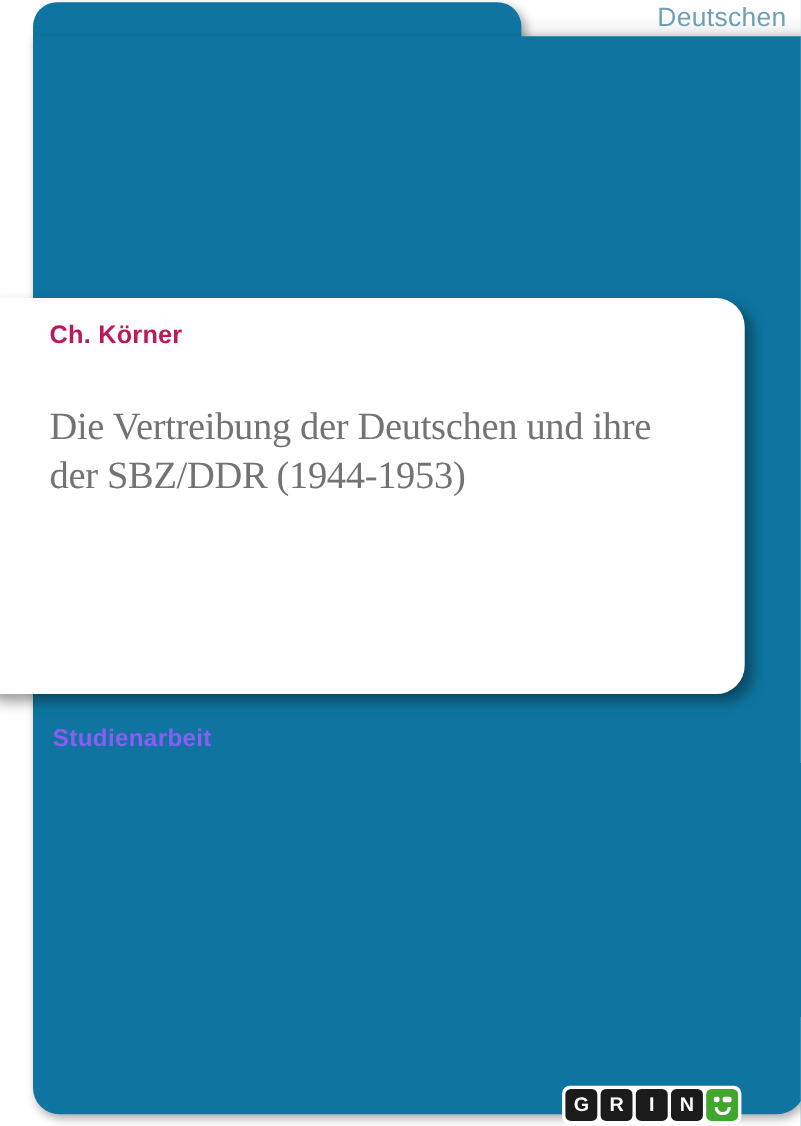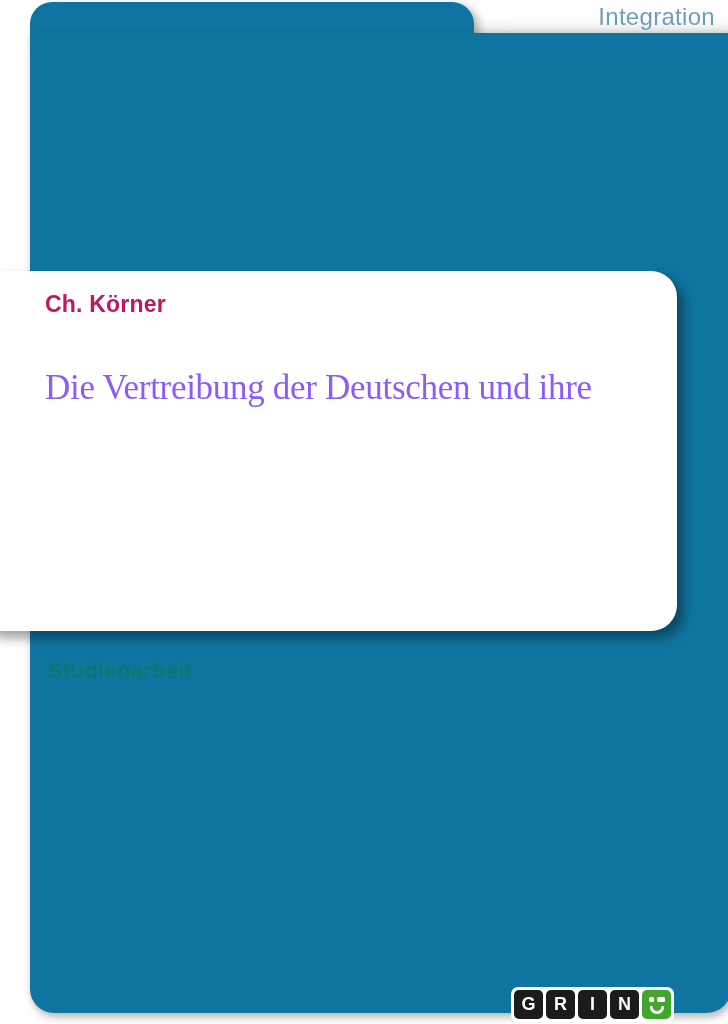--- a/index.html
+++ b/index.html
@@ -45,27 +45,27 @@
     box-shadow:7px 7px 12px rgba(0,0,0,0.38);
     box-sizing:border-box;
     padding:20px 30px 0 71px;
   }
   .author {
     font-size:23px; font-weight:bold; color:#be185d; letter-spacing:0.2px;
   }
   .title {
     margin-top:47px;
     font-family:"Liberation Serif", serif;
-    font-size:35px; line-height:45px; color:#8b5cf6;
+    font-size:35px; line-height:45px; color:#737373;
     letter-spacing:-0.3px;
   }
 
   .doc-type {
     position:absolute; left:48px; top:658px;
-    font-size:22px; font-weight:bold; color:#0f766e; letter-spacing:0.3px;
+    font-size:22px; font-weight:bold; color:#8b5cf6; letter-spacing:0.3px;
   }
 
   
   .grin-logo {
     position:absolute; left:511px; top:987px;
     display:flex; gap:3px;
     background:#ffffff; padding:3px; border-radius:7px;
   }
   .tile {
     width:29px; height:29px; border-radius:5px;
@@ -88,29 +88,30 @@
     border-radius:0 0 14px 14px;
     box-sizing:border-box;
   }
 </style>
 </head>
 <body>
 
 <div class="page">
 
   <div class="top-strip"></div>
-  <div class="category">Integration</div>
+  <div class="category">Deutschen</div>
 
   <div class="panel-tab"></div>
   <div class="panel-body"></div>
 
   <div class="title-card">
     <div class="author">Ch. Körner</div>
     <div class="title">
       <div>Die Vertreibung der Deutschen und ihre</div>
+      <div>der SBZ/DDR (1944-1953)</div>
     </div>
   </div>
 
   <div class="doc-type">Studienarbeit</div>
 
   <div class="grin-logo">
     <div class="tile">
       <span>G</span>
     </div>
     <div class="tile">

